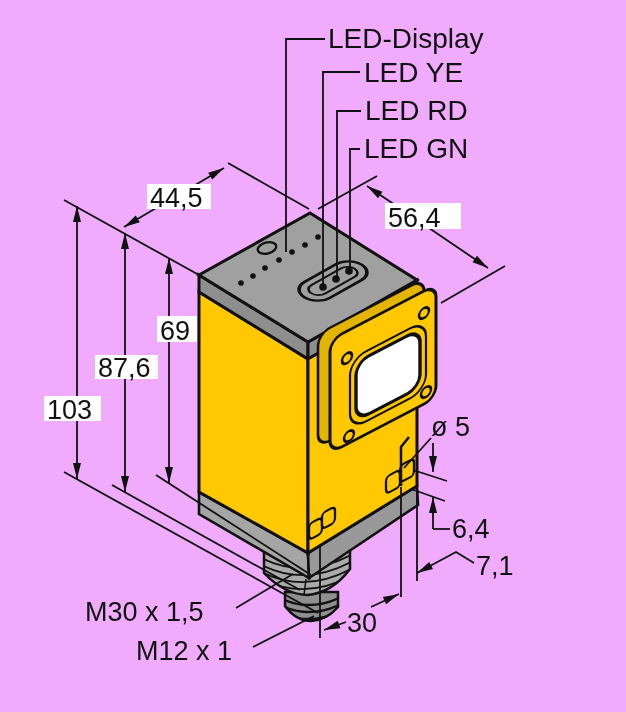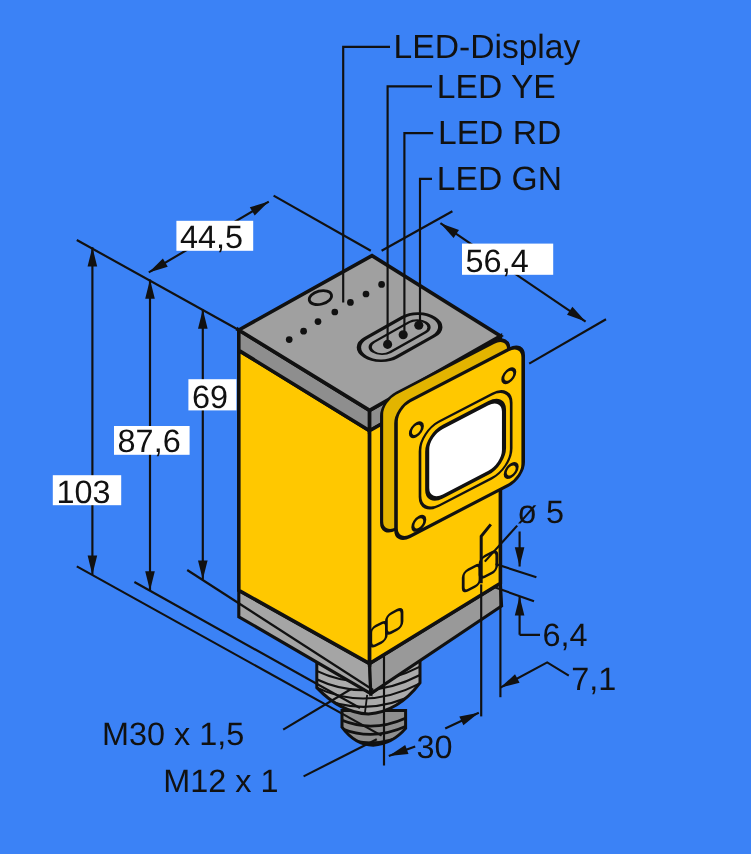--- a/index.html
+++ b/index.html
@@ -1,16 +1,16 @@
 <!DOCTYPE html>
 <html><head>
 <meta charset="utf-8">
 <style>
   html,body{margin:0;padding:0;background:#ffffff;}
-  .stage{position:relative;width:626px;height:712px;background:#3b82f6;overflow:hidden;
+  .stage{position:relative;width:626px;height:712px;background:#f0abfc;overflow:hidden;
          font-family:"Liberation Sans", sans-serif;}
   svg{position:absolute;left:0;top:0;}
   text{font-family:"Liberation Sans", sans-serif;fill:#111111;}
   .callout{font-size:28px;}
   .dim{font-size:27px;}
   .thin{stroke:#111;stroke-width:1.8;fill:none;}
   .mid{stroke:#111;stroke-width:2.3;fill:none;}
 </style>
 </head>
 <body>

